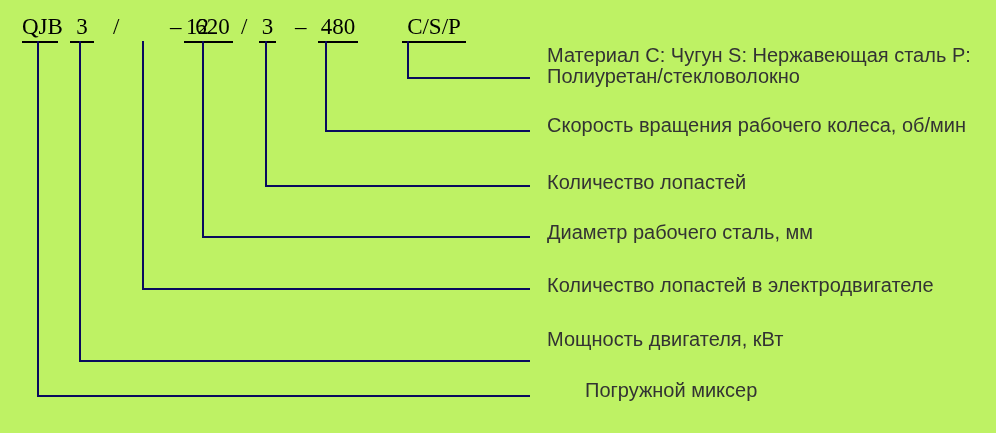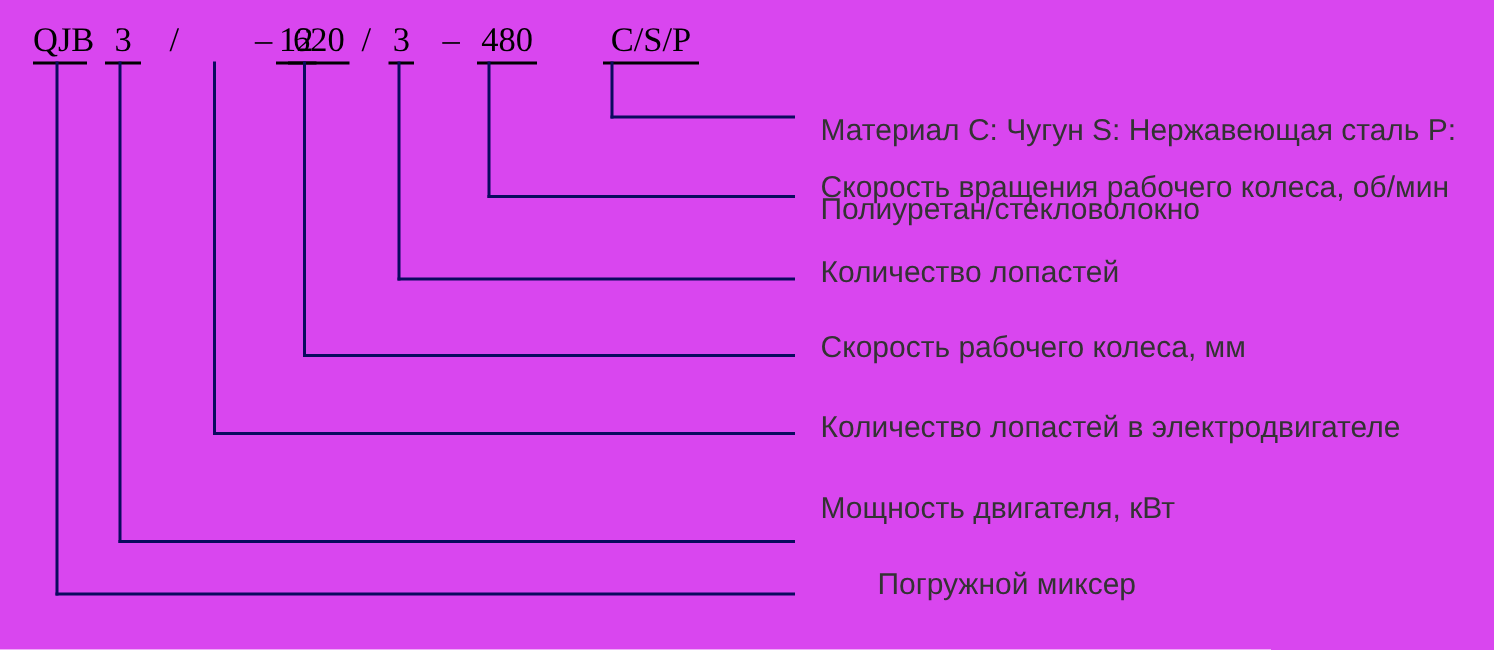--- a/index.html
+++ b/index.html
@@ -4,21 +4,21 @@
 <style>
   html, body {
     margin: 0;
     padding: 0;
     background: #ffffff;
   }
   .stage {
     position: relative;
     width: 996px;
     height: 433px;
-    background: #d946ef;
+    background: #bef264;
     overflow: hidden;
     font-family: "Liberation Sans", sans-serif;
   }
   
   .tok {
     position: absolute;
     top: 13px;
     height: 28px;
     line-height: 28px;
     text-align: center;
@@ -46,21 +46,21 @@
   }
   
   .lbl {
     position: absolute;
     left: 547px;
     font-size: 20px;
     line-height: 21px;
     color: #333333;
     white-space: nowrap;
   }
-  .lbl span { display: block; margin-top: 32px; }
+  .lbl span { display: block; }
 </style>
 </head>
 <body>
 
 <div class="stage">
 
   <span class="tok" style="left:22px;  width:36px;">QJB</span>
   <span class="tok" style="left:70px;  width:24px;">3</span>
   <span class="tok" style="left:136px; width:27px;margin-left:48px;">12</span>
   <span class="tok" style="left:192px; width:41px;">620</span>
@@ -80,18 +80,18 @@
   <div class="conn" style="left:142px; top:41px; width:386px; height:247px;"></div>
   <div class="conn" style="left:79px;  top:41px; width:449px; height:319px;"></div>
   <div class="conn" style="left:37px;  top:41px; width:491px; height:354px;"></div>
 
   <div class="lbl" style="top:45px;">
     <span>Материал C: Чугун S: Нержавеющая сталь P:</span>
     <span>Полиуретан/стекловолокно</span>
   </div>
   <div class="lbl" style="top:115px;">Скорость вращения рабочего колеса, об/мин</div>
   <div class="lbl" style="top:172px;">Количество лопастей</div>
-  <div class="lbl" style="top:222px;">Скорость рабочего колеса, мм</div>
+  <div class="lbl" style="top:222px;">Диаметр рабочего сталь, мм</div>
   <div class="lbl" style="top:275px;">Количество лопастей в электродвигателе</div>
   <div class="lbl" style="top:329px;">Мощность двигателя, кВт</div>
   <div class="lbl" style="top:380px;margin-left:38px;">Погружной миксер</div>
 
 </div>
 
 </body></html>

